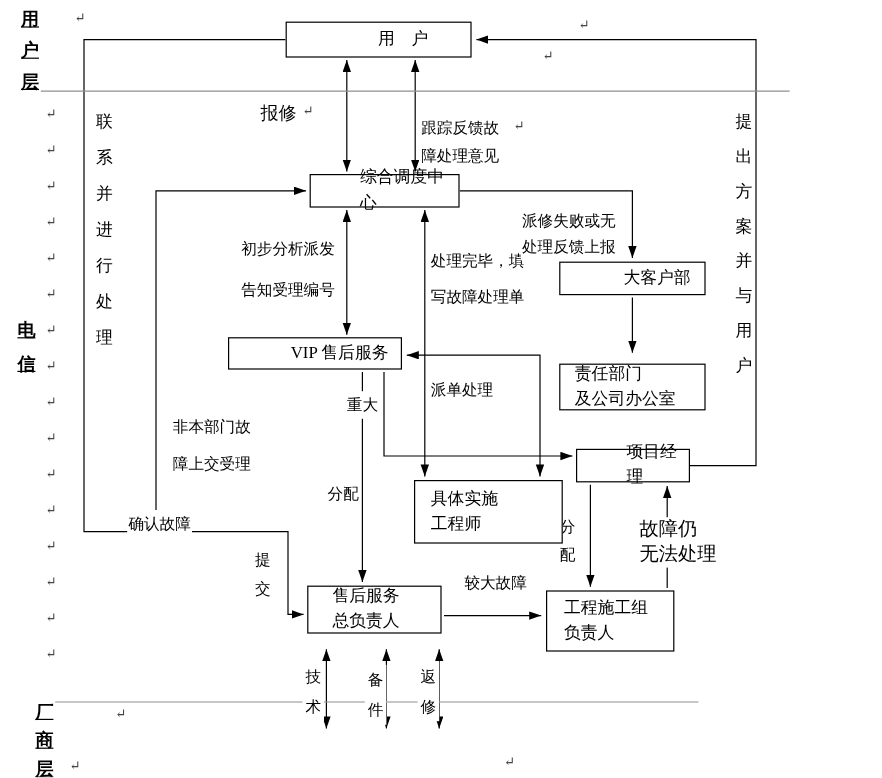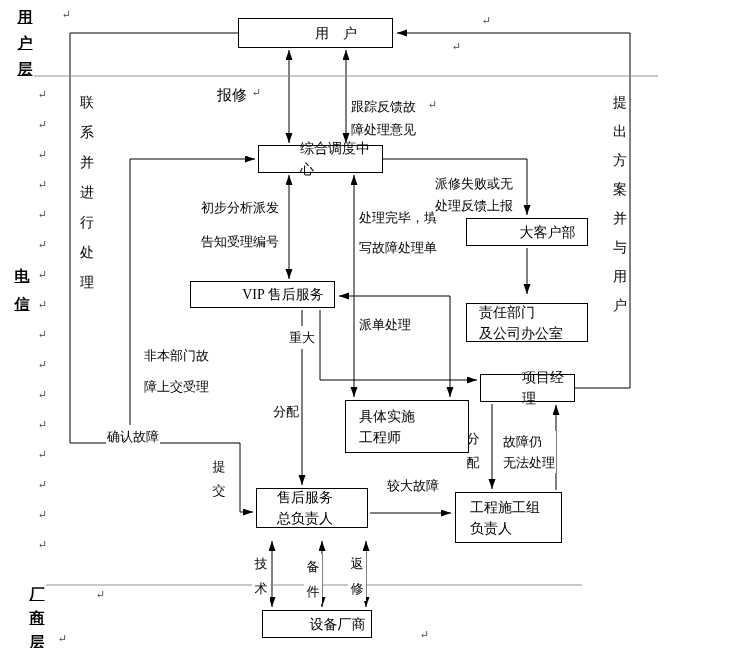--- a/index.html
+++ b/index.html
@@ -95,44 +95,41 @@
 工程师</span>
   </div>
   <div class="node" style="left:256px;top:488px;width:112px;height:40px;padding-left:20px">
     <span>售后服务
 总负责人</span>
   </div>
   <div class="node" style="left:455px;top:492px;width:107px;height:51px;padding-left:14px">
     <span>工程施工组
 负责人</span>
   </div>
-  <div class="node center" style="left:262px;top:610px;width:110px;height:28px">
-    <span>设备厂商</span>
-  </div>
 
   <div class="elabel" style="left:216px;top:84px;font-size:15px">报修</div>
   <div class="elabel" style="left:350px;top:95px;line-height:23px">跟踪反馈故
 障处理意见</div>
   <div class="elabel vlab" style="left:78px;top:88px;line-height:30px;font-size:14px">联系并进行处理</div>
   <div class="elabel vlab" style="left:611px;top:88px;line-height:29px;font-size:14px">提出方案并与用户</div>
   <div class="elabel" style="left:200px;top:196px">初步分析派发</div>
   <div class="elabel" style="left:200px;top:230px">告知受理编号</div>
   <div class="elabel" style="left:358px;top:203px;line-height:30px">处理完毕，填
 写故障处理单</div>
   <div class="elabel" style="left:434px;top:173px;line-height:22px">派修失败或无
 处理反馈上报</div>
   <div class="elabel" style="left:143px;top:340px;line-height:31px">非本部门故
 障上交受理</div>
   <div class="elabel" style="left:288px;top:326px">重大</div>
   <div class="elabel" style="left:358px;top:313px">派单处理</div>
   <div class="elabel" style="left:106px;top:425px">确认故障</div>
   <div class="elabel" style="left:272px;top:400px">分配</div>
   <div class="elabel vlab" style="left:210px;top:455px;line-height:24px">提交</div>
   <div class="elabel vlab" style="left:464px;top:427px;line-height:24px">分配</div>
-  <div class="elabel" style="left:502px;top:431px;line-height:21px;font-size:13px">故障仍
+  <div class="elabel" style="left:532px;top:431px;line-height:21px;font-size:16px">故障仍
 无法处理</div>
   <div class="elabel" style="left:386px;top:474px">较大故障</div>
   <div class="elabel vlab" style="left:252px;top:551px;line-height:25px">技术</div>
   <div class="elabel vlab" style="left:304px;top:554px;line-height:25px">备件</div>
   <div class="elabel vlab" style="left:348px;top:551px;line-height:25px">返修</div>
 
   <i class="pm" style="left:62px;top:8px">↵</i>
   <i class="pm" style="left:452px;top:40px">↵</i>
   <i class="pm" style="left:482px;top:14px">↵</i>
   <i class="pm" style="left:252px;top:86px">↵</i>

